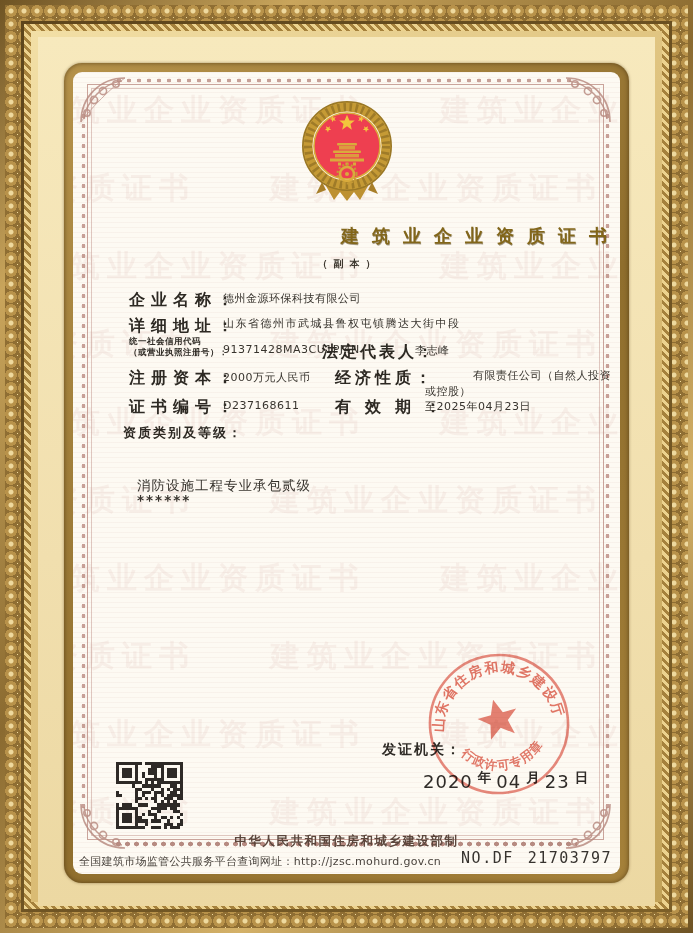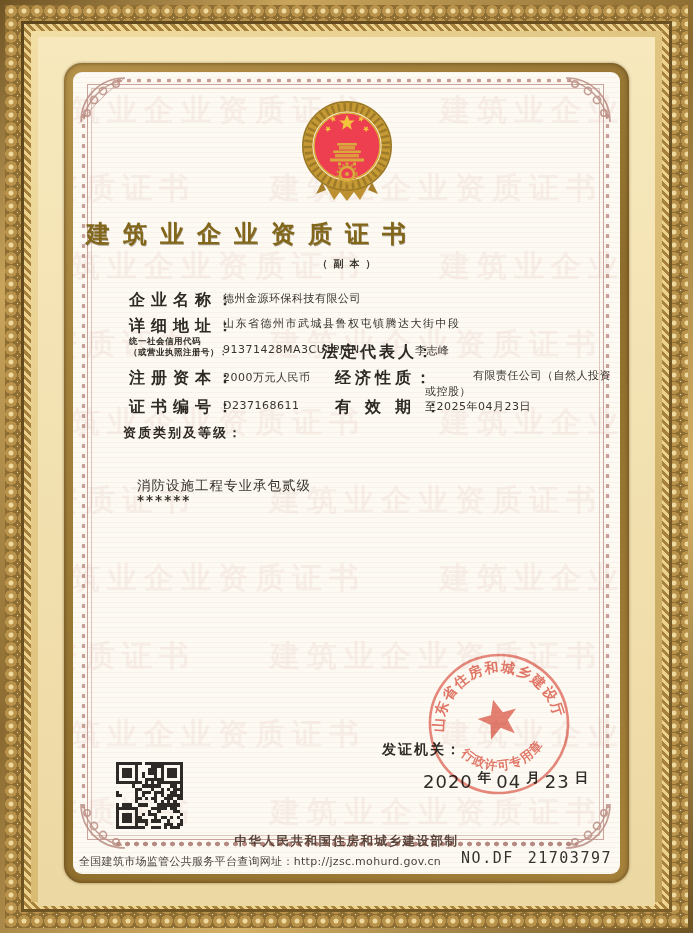--- a/index.html
+++ b/index.html
@@ -37,21 +37,21 @@
   .dots-bottom{bottom:-10px;left:26px;right:26px;height:9px;
     background:radial-gradient(circle 2.6px at 4.5px 4px,rgba(170,120,110,.85) 90%,rgba(0,0,0,0));background-size:9px 9px;}
   .dots-left,.dots-right{width:7px;top:26px;bottom:26px;background-repeat:repeat-y;
     background-image:radial-gradient(circle 2.1px at 3.5px 5px,rgba(186,138,128,.8) 90%,rgba(0,0,0,0));background-size:7px 10px;}
   .dots-left{left:-8px;} .dots-right{right:-8px;}
   .corner{position:absolute;width:50px;height:50px;}
   .c-tl{top:-10px;left:-10px;} .c-tr{top:-10px;right:-10px;transform:scaleX(-1);}
   .c-bl{bottom:-12px;left:-10px;transform:scaleY(-1);} .c-br{bottom:-12px;right:-10px;transform:scale(-1,-1);}
   
   .emblem{top:26px;left:50%;transform:translateX(-50%);width:110px;height:112px;}
-  .title{top:146px;width:100%;text-align:left;font-size:24px;font-weight:bold;
+  .title{top:152px;width:100%;text-align:right;font-size:18px;font-weight:bold;
     color:#82661a;letter-spacing:13px;text-indent:13px;
     text-shadow:0.6px 0.6px 0 rgba(60,42,5,.45);}
   .subtitle{top:185px;width:100%;text-align:center;font-size:10px;font-weight:bold;
     color:#3c372e;letter-spacing:6px;text-indent:6px;}
   
   .lbl{position:absolute;font-weight:bold;color:#2d2923;font-size:16px;letter-spacing:6px;}
   .val{position:absolute;color:#37332d;font-size:11px;letter-spacing:.5px;}
   .lbl-sm{position:absolute;font-weight:bold;color:#2d2923;font-size:8.5px;letter-spacing:.5px;line-height:10.5px;}
   .ls-wide{letter-spacing:14px;}
   .qual-h{position:absolute;font-weight:bold;color:#2d2923;font-size:13px;letter-spacing:2px;}

